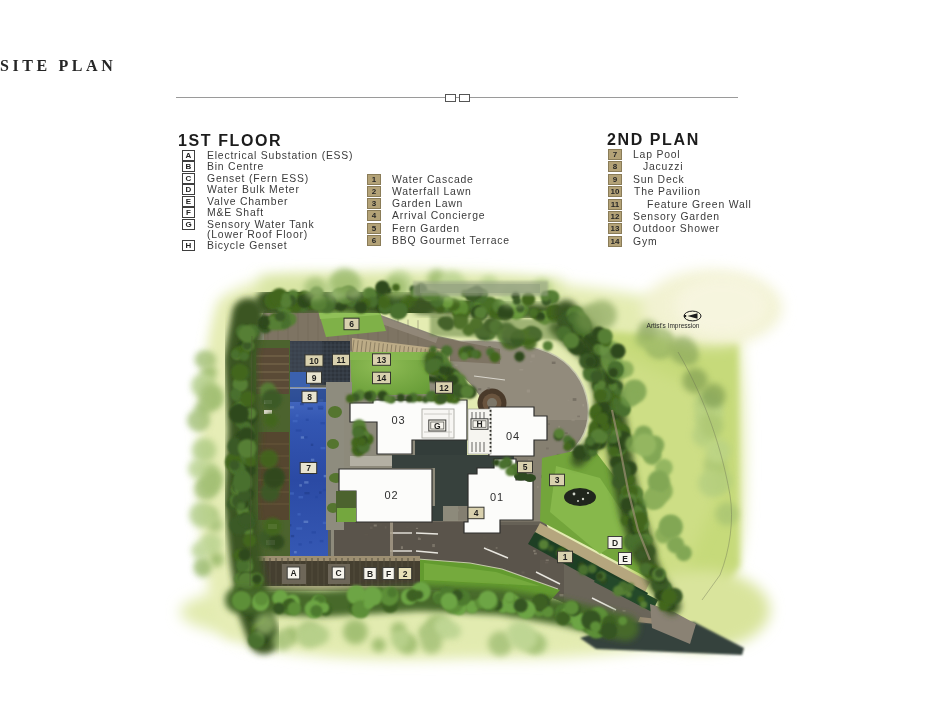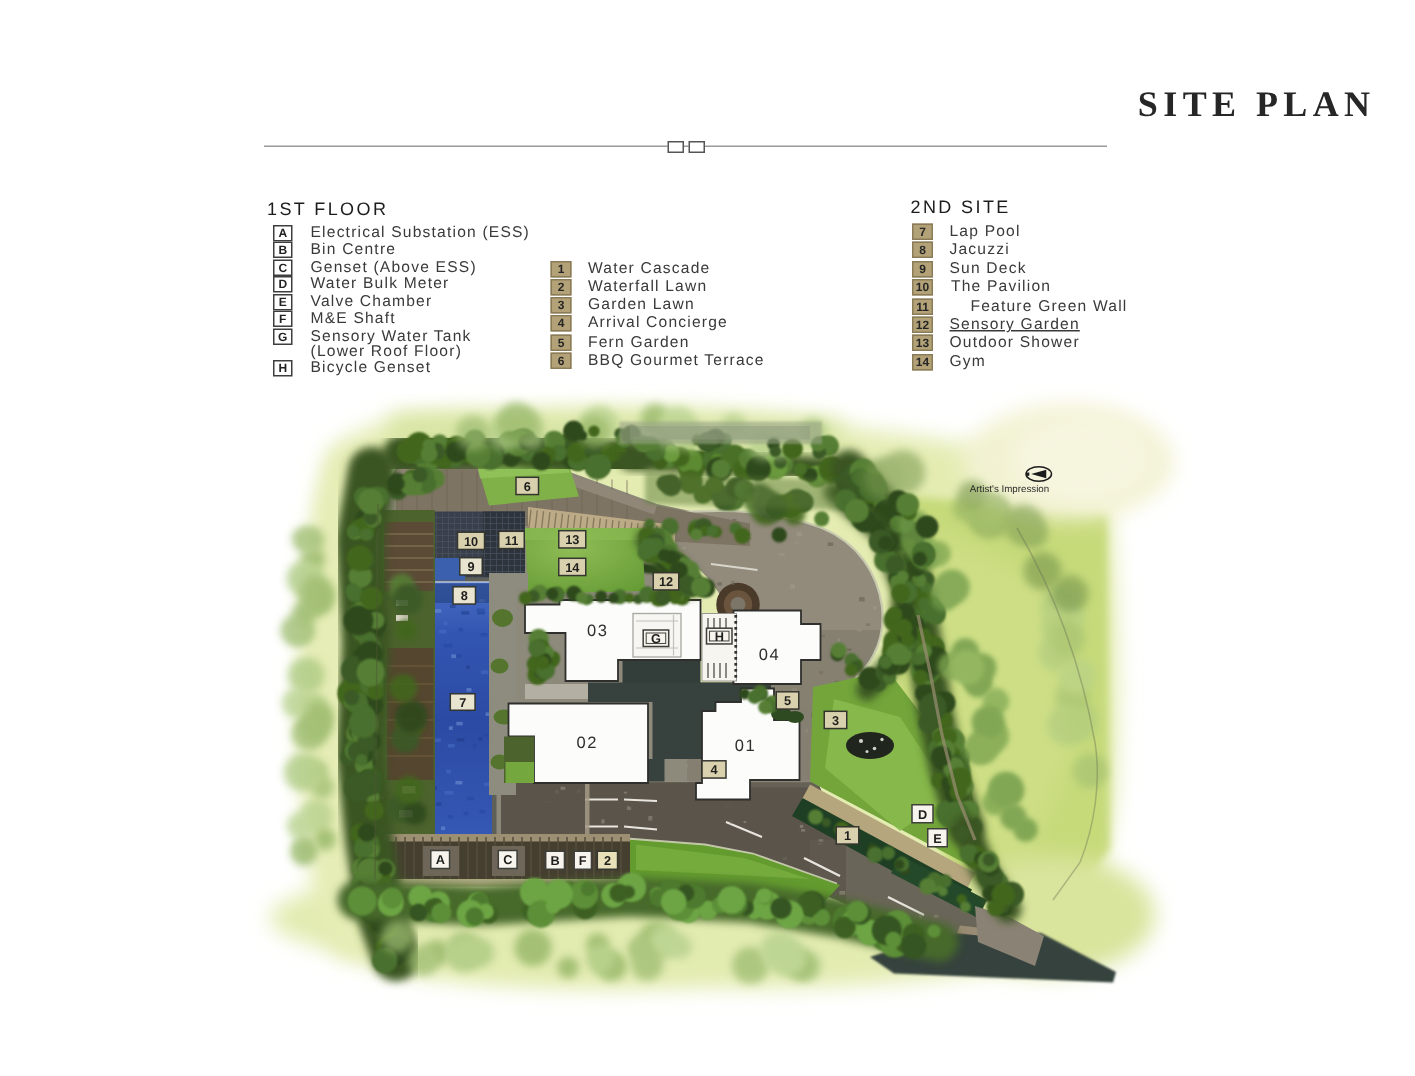--- a/index.html
+++ b/index.html
@@ -1,48 +1,48 @@
 <!DOCTYPE html>
 <html><head>
 <meta charset="utf-8">
 <style>
   html,body{margin:0;padding:0;background:#fff;}
   body{width:943px;height:717px;position:relative;font-family:"Liberation Sans",sans-serif;overflow:hidden;}
   .abs{position:absolute;}
-  .hdr{font-weight:normal;font-size:12px;letter-spacing:1.6px;color:#1c1c1c;}
+  .hdr{font-weight:bold;font-size:16px;letter-spacing:1.6px;color:#1c1c1c;}
   .row{display:flex;align-items:center;}
   .lbox{display:inline-flex;align-items:center;justify-content:center;width:11px;height:9px;border:1px solid #3e3e3e;background:#fff;font-size:8px;font-weight:bold;color:#222;flex:none;}
   .nbox{display:inline-flex;align-items:center;justify-content:center;width:12px;height:9px;border:1px solid #8a7c58;background:#b3a277;font-size:8px;font-weight:bold;color:#262626;flex:none;}
   .ltxt{font-size:10.4px;color:#3a3a3a;letter-spacing:0.8px;margin-left:12px;white-space:nowrap;}
 </style>
 </head>
 <body>
 
-<div class="abs" style="left:0;top:56.5px;width:917px;text-align:right;font-family:'Liberation Serif',serif;font-weight:bold;font-size:24px;letter-spacing:3.6px;color:#262626;">SITE PLAN</div>
+<div class="abs" style="left:0;top:56.5px;width:917px;text-align:left;font-family:'Liberation Serif',serif;font-weight:bold;font-size:16px;letter-spacing:3.6px;color:#262626;">SITE PLAN</div>
 
 <div class="abs" style="left:176px;top:97px;width:562px;height:1px;background:#9a9a9a;"></div>
 
 <div class="abs" style="left:445px;top:94px;width:9px;height:6px;border:1px solid #555;background:#fff;"></div>
 
 <div class="abs" style="left:459px;top:94px;width:9px;height:6px;border:1px solid #555;background:#fff;"></div>
 
 <div class="abs hdr" style="left:178px;top:132px;">1ST FLOOR</div>
 
 <div class="abs" style="left:182px;top:149.3px;">
   <div class="row" style="height:11.5px;">
       <span class="lbox">A</span>
       <span class="ltxt">Electrical Substation (ESS)</span>
     </div>
   <div class="row" style="height:11.5px;">
       <span class="lbox">B</span>
       <span class="ltxt">Bin Centre</span>
     </div>
   <div class="row" style="height:11.5px;">
       <span class="lbox">C</span>
-      <span class="ltxt">Genset (Above ESS)</span>
+      <span class="ltxt">Genset (Fern ESS)</span>
     </div>
   <div class="row" style="height:11.5px;">
       <span class="lbox">D</span>
       <span class="ltxt">Water Bulk Meter</span>
     </div>
   <div class="row" style="height:11.5px;">
       <span class="lbox">E</span>
       <span class="ltxt">Valve Chamber</span>
     </div>
   <div class="row" style="height:11.5px;">
@@ -83,46 +83,46 @@
   <div class="row" style="height:12.2px;">
       <span class="nbox">5</span>
       <span class="ltxt" style="margin-left:11px;">Fern Garden</span>
     </div>
   <div class="row" style="height:12.2px;">
       <span class="nbox">6</span>
       <span class="ltxt" style="margin-left:11px;">BBQ Gourmet Terrace</span>
     </div>
 </div>
 
-<div class="abs hdr" style="left:607px;top:131px;">2ND SITE</div>
+<div class="abs hdr" style="left:607px;top:131px;">2ND PLAN</div>
 
 <div class="abs" style="left:608px;top:148.4px;">
   <div class="row" style="height:12.4px;">
       <span class="nbox">7</span>
       <span class="ltxt" style="margin-left:11px;">Lap Pool</span>
     </div>
   <div class="row" style="height:12.4px;">
       <span class="nbox">8</span>
-      <span class="ltxt" style="margin-left:11px;">Jacuzzi</span>
+      <span class="ltxt" style="margin-left:21px;">Jacuzzi</span>
     </div>
   <div class="row" style="height:12.4px;">
       <span class="nbox">9</span>
       <span class="ltxt" style="margin-left:11px;">Sun Deck</span>
     </div>
   <div class="row" style="height:12.4px;">
       <span class="nbox">10</span>
       <span class="ltxt" style="">The Pavilion</span>
     </div>
   <div class="row" style="height:12.4px;">
       <span class="nbox">11</span>
       <span class="ltxt" style="margin-left:25px;">Feature Green Wall</span>
     </div>
   <div class="row" style="height:12.4px;">
       <span class="nbox">12</span>
-      <span class="ltxt" style="margin-left:11px;text-decoration:underline;">Sensory Garden</span>
+      <span class="ltxt" style="margin-left:11px;">Sensory Garden</span>
     </div>
   <div class="row" style="height:12.4px;">
       <span class="nbox">13</span>
       <span class="ltxt" style="margin-left:11px;text-align:right;">Outdoor Shower</span>
     </div>
   <div class="row" style="height:12.4px;">
       <span class="nbox">14</span>
       <span class="ltxt" style="margin-left:11px;">Gym</span>
     </div>
 </div>

